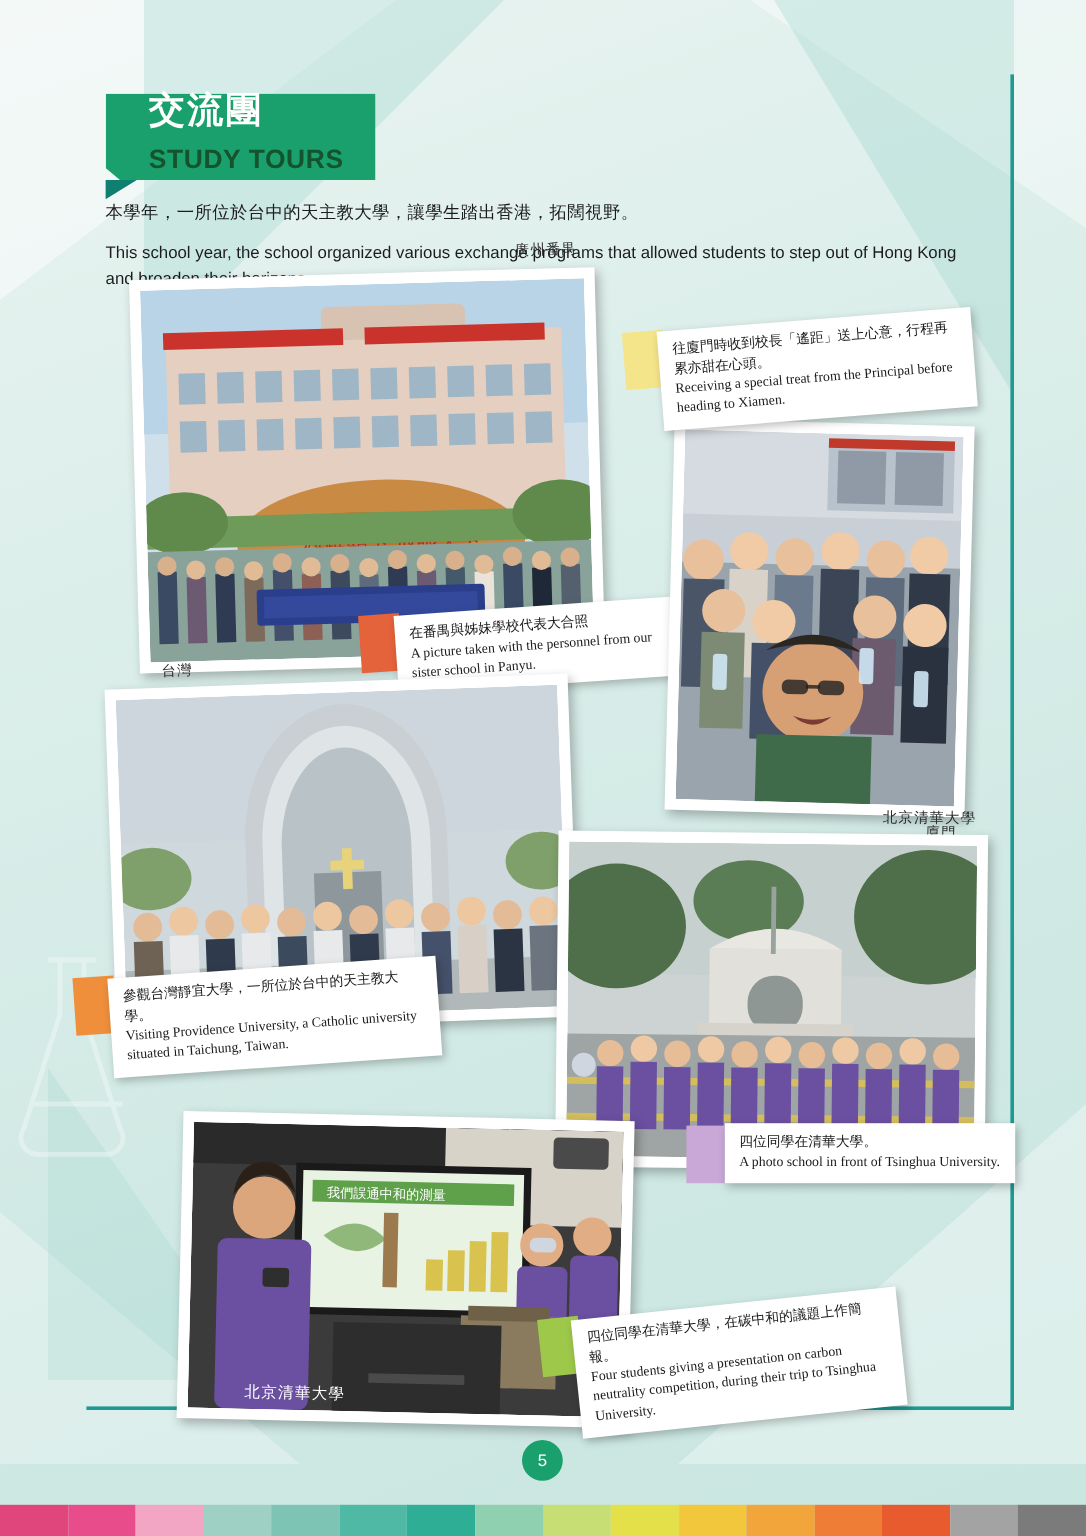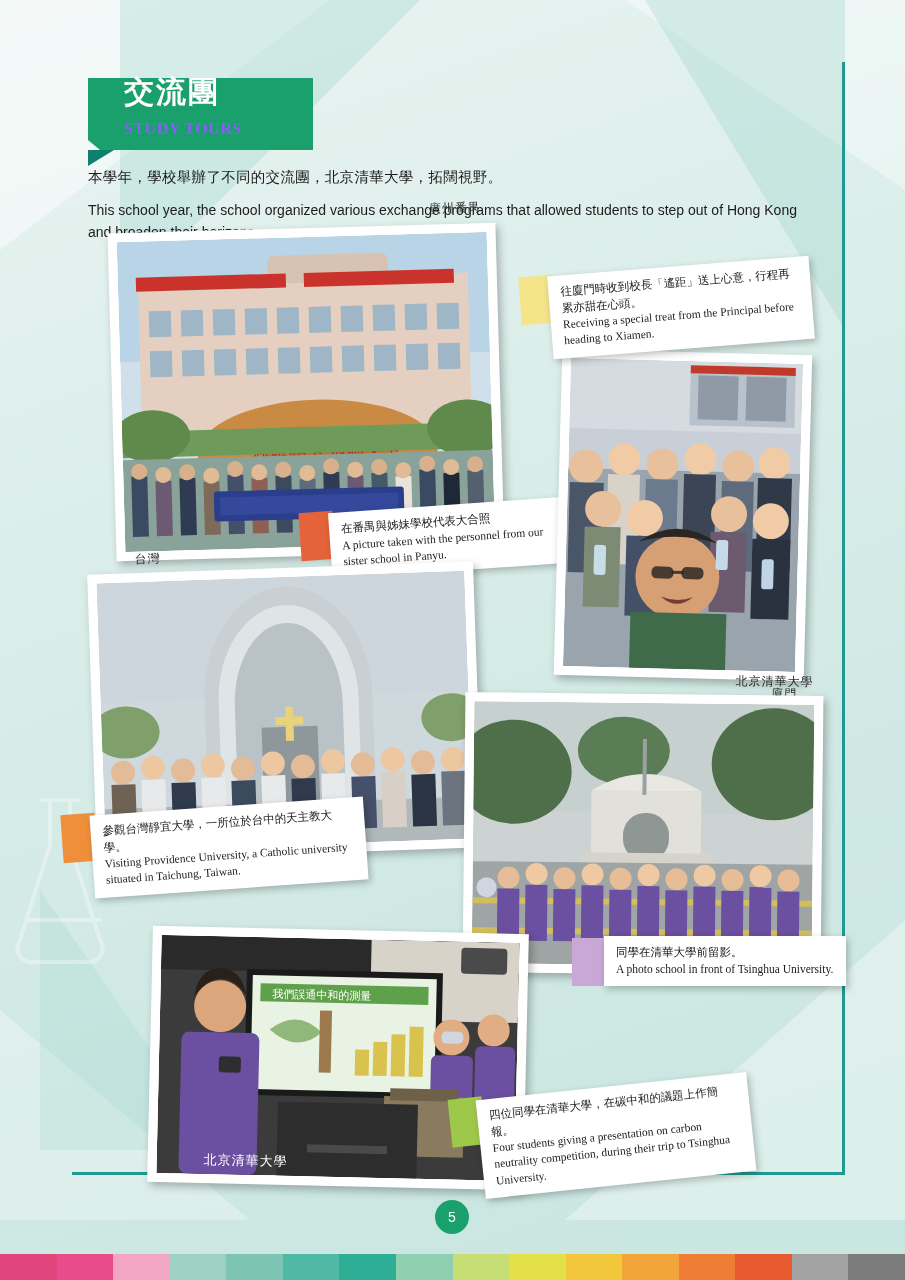--- a/index.html
+++ b/index.html
@@ -23,21 +23,21 @@
   
   .frame{position:absolute;left:72px;top:62px;width:770px;height:1110px;border:3px solid #1f9a93;border-top:none;border-left:none;}
 
   
   .banner{position:absolute;left:88px;top:78px;width:225px;height:72px;background:#1aa06c;
     clip-path:polygon(0 0,100% 0,100% 100%,12px 100%,0 86%);
     box-shadow:0 2px 3px rgba(0,0,0,.12);}
   .banner-tail{position:absolute;left:88px;top:150px;width:0;height:0;border-left:26px solid #0f7f6f;border-bottom:16px solid transparent;}
   .banner-cn{position:absolute;left:124px;top:72px;color:#fff;font-size:30px;font-weight:bold;letter-spacing:2px;
     font-family:"Liberation Sans","DejaVu Sans",sans-serif;}
-  .banner-en{position:absolute;left:124px;top:120px;color:#8b5cf6;font-size:16px;font-weight:bold;letter-spacing:.5px;font-family:Liberation Serif, serif;}
+  .banner-en{position:absolute;left:124px;top:120px;color:#14532d;font-size:22px;font-weight:bold;letter-spacing:.5px;}
 
   
   .intro-cn{position:absolute;left:88px;top:168px;width:700px;font-size:14.5px;color:#1c1c1c;letter-spacing:.3px;}
   .intro-en{position:absolute;left:88px;top:200px;width:730px;font-size:14px;color:#1c1c1c;line-height:1.55;}
 
   
   .photo{position:absolute;background:#fff;padding:9px 9px 9px 9px;box-shadow:3px 4px 9px rgba(0,0,0,.28);}
   .photo .img{width:100%;height:100%;position:relative;overflow:hidden;}
   .corner-label{position:absolute;font-size:12px;color:#333;letter-spacing:1px;}
 
@@ -79,21 +79,21 @@
   </svg>
 </div>
 
 <div class="frame"></div>
 
 <div class="banner"></div>
 <div class="banner-tail"></div>
 <div class="banner-cn">交流團</div>
 <div class="banner-en">STUDY TOURS</div>
 
-<div class="intro-cn">本學年，學校舉辦了不同的交流團，北京清華大學，拓闊視野。</div>
+<div class="intro-cn">本學年，一所位於台中的天主教大學，讓學生踏出香港，拓闊視野。</div>
 <div class="intro-en">This school year, the school organized various exchange programs that allowed students to step out of Hong Kong and broaden their horizons.</div>
 
 <div class="photo" style="left:112px;top:228px;width:370px;height:310px;transform:rotate(-1.6deg);">
   <div class="img">
     <svg class="ph" viewBox="0 0 370 310" preserveAspectRatio="none" xmlns="http://www.w3.org/2000/svg">
       <rect width="370" height="310" fill="#cfe0ea"></rect>
       <rect width="370" height="120" fill="#b9d4e6"></rect>
 
       <rect x="20" y="40" width="330" height="150" fill="#e4cfc0"></rect>
       <rect x="150" y="18" width="120" height="28" rx="6" fill="#d8c2b2"></rect>
@@ -330,21 +330,21 @@
           <rect x="305" y="187" width="22" height="52" fill="#6b4fa0"></rect>
       </g>
       <circle cx="14" cy="186" r="10" fill="#cfd6e0"></circle>
     </svg>
   </div>
   <div class="corner-label" style="right:10px;top:-22px;color:#2c2c2c;">北京清華大學</div>
 </div>
 
 <div class="tab" style="left:572px;top:938px;background:#c9a8d8;"></div>
 <div class="note" style="left:604px;top:936px;width:218px;">
-  <div class="cn">同學在清華大學前留影。</div>
+  <div class="cn">四位同學在清華大學。</div>
   <div class="en">A photo school in front of Tsinghua University.</div>
 </div>
 
 <div class="photo" style="left:150px;top:930px;width:358px;height:238px;transform:rotate(1.3deg);">
   <div class="img">
     <svg class="ph" viewBox="0 0 358 238" preserveAspectRatio="none" xmlns="http://www.w3.org/2000/svg">
       <rect width="358" height="238" fill="#3b3b3b"></rect>
       <rect x="0" y="0" width="358" height="34" fill="#2a2a2a"></rect>
       <rect x="210" y="0" width="148" height="80" fill="#d8d3c8"></rect>
       <rect x="300" y="6" width="46" height="26" rx="4" fill="#4a4a4a"></rect>

